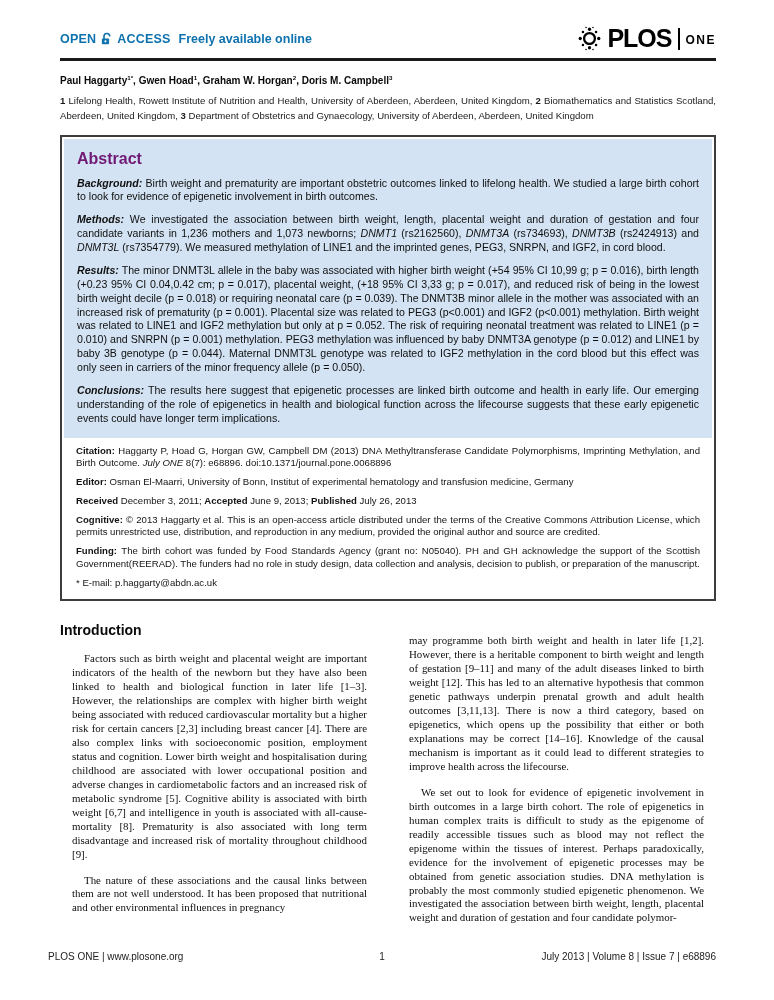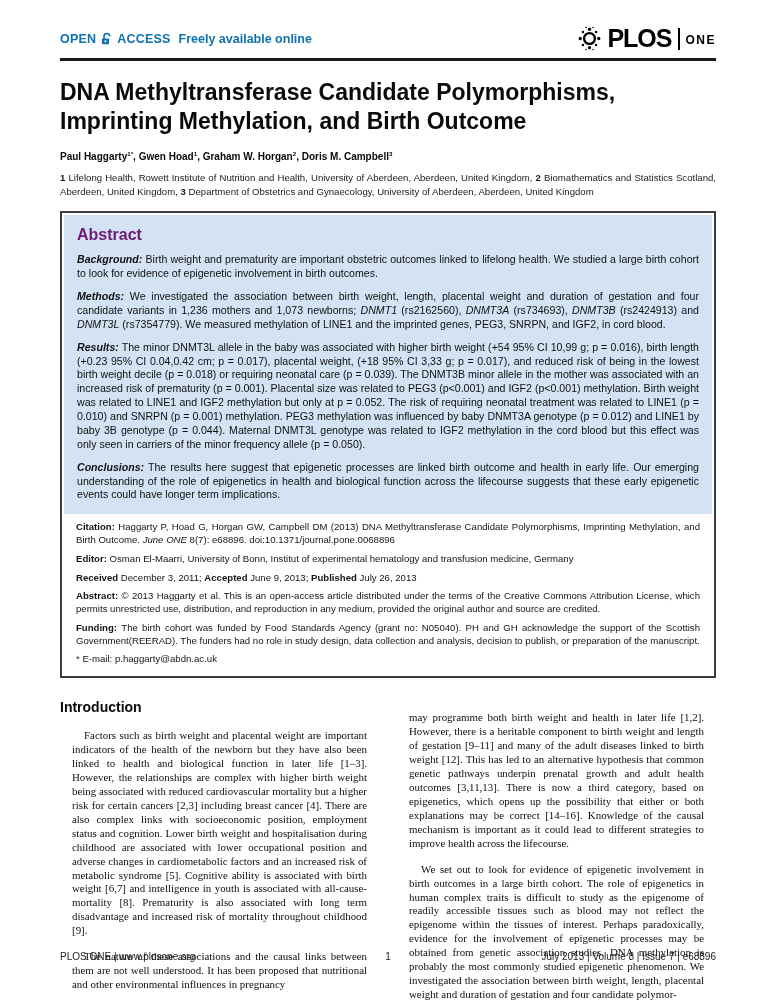--- a/index.html
+++ b/index.html
@@ -47,21 +47,21 @@
   .metadata p{margin:6px 0 0;font-size:9.6px;line-height:1.33;text-align:justify;color:#151515;}
 
   
   .columns{display:flex;gap:18px;margin-top:21px;font-family:"Liberation Serif",serif;}
   .col{flex:1;font-size:10.9px;line-height:1.28;text-align:justify;color:#0d0d0d;}
   h2.intro-h{font-family:"Liberation Sans",sans-serif;font-size:14px;font-weight:bold;margin:0 0 9px;color:#0a0a0a;}
   .col p{margin:12px;}
   .col p.indent{text-indent:12px;}
 
   
-  footer{position:absolute;left:60px;right:58px;bottom:38px;display:flex;justify-content:space-between;align-items:baseline;font-size:10px;color:#222;}
+  footer{position:absolute;left:48px;right:58px;bottom:38px;display:flex;justify-content:space-between;align-items:baseline;font-size:10px;color:#222;}
   footer .f-left{width:40%;text-align:left;}
   footer .f-page{width:20%;text-align:center;}
   footer .f-right{width:40%;text-align:right;}
 </style>
 </head>
 <body>
 
 <div class="page">
 
   <div class="header-row">
@@ -95,42 +95,38 @@
           <circle cx="17.6" cy="25.4" r="0.8" fill="#000"></circle>
         </svg>
       </span>
       <span class="plos">PLOS</span>
       <span class="sep"></span>
       <span class="one">ONE</span>
     </div>
   </div>
   <div class="header-rule"></div>
 
-  <h1 class="title">
-    <span>DNA Methyltransferase Candidate Polymorphisms,</span>
-    <span>Imprinting Methylation, and Birth Outcome</span>
-  </h1>
 
   <div class="authors"><span>Paul Haggarty</span><span class="seg-sup">1*</span><span>, Gwen Hoad</span><span class="seg-sup">1</span><span>, Graham W. Horgan</span><span class="seg-sup">2</span><span>, Doris M. Campbell</span><span class="seg-sup">3</span></div>
 
   <div class="affiliations"><span class="seg-b">1 </span><span>Lifelong Health, Rowett Institute of Nutrition and Health, University of Aberdeen, Aberdeen, United Kingdom, </span><span class="seg-b">2 </span><span>Biomathematics and Statistics Scotland, Aberdeen, United Kingdom, </span><span class="seg-b">3 </span><span>Department of Obstetrics and Gynaecology, University of Aberdeen, Aberdeen, United Kingdom</span></div>
 
   <div class="meta-box">
     <div class="abstract-panel">
       <div class="abstract-h">Abstract</div>
       <p><span class="sec-label">Background:</span><span><span> Birth weight and prematurity are important obstetric outcomes linked to lifelong health. We studied a large birth cohort to look for evidence of epigenetic involvement in birth outcomes.</span></span></p>
       <p><span class="sec-label">Methods:</span><span><span> We investigated the association between birth weight, length, placental weight and duration of gestation and four candidate variants in 1,236 mothers and 1,073 newborns; </span><span class="seg-i">DNMT1</span><span> (rs2162560), </span><span class="seg-i">DNMT3A</span><span> (rs734693), </span><span class="seg-i">DNMT3B</span><span> (rs2424913) and </span><span class="seg-i">DNMT3L</span><span> (rs7354779). We measured methylation of LINE1 and the imprinted genes, PEG3, SNRPN, and IGF2, in cord blood.</span></span></p>
       <p><span class="sec-label">Results:</span><span><span> The minor DNMT3L allele in the baby was associated with higher birth weight (+54 95% CI 10,99 g; p = 0.016), birth length (+0.23 95% CI 0.04,0.42 cm; p = 0.017), placental weight, (+18 95% CI 3,33 g; p = 0.017), and reduced risk of being in the lowest birth weight decile (p = 0.018) or requiring neonatal care (p = 0.039). The DNMT3B minor allele in the mother was associated with an increased risk of prematurity (p = 0.001). Placental size was related to PEG3 (p&lt;0.001) and IGF2 (p&lt;0.001) methylation. Birth weight was related to LINE1 and IGF2 methylation but only at p = 0.052. The risk of requiring neonatal treatment was related to LINE1 (p = 0.010) and SNRPN (p = 0.001) methylation. PEG3 methylation was influenced by baby DNMT3A genotype (p = 0.012) and LINE1 by baby 3B genotype (p = 0.044). Maternal DNMT3L genotype was related to IGF2 methylation in the cord blood but this effect was only seen in carriers of the minor frequency allele (p = 0.050).</span></span></p>
       <p><span class="sec-label">Conclusions:</span><span><span> The results here suggest that epigenetic processes are linked birth outcome and health in early life. Our emerging understanding of the role of epigenetics in health and biological function across the lifecourse suggests that these early epigenetic events could have longer term implications.</span></span></p>
     </div>
     <div class="metadata">
-      <p><span class="seg-b">Citation: </span><span>Haggarty P, Hoad G, Horgan GW, Campbell DM (2013) DNA Methyltransferase Candidate Polymorphisms, Imprinting Methylation, and Birth Outcome. </span><span class="seg-i">June ONE</span><span> 8(7): e68896. doi:10.1371/journal.pone.0068896</span></p>
+      <p><span class="seg-b">Citation: </span><span>Haggarty P, Hoad G, Horgan GW, Campbell DM (2013) DNA Methyltransferase Candidate Polymorphisms, Imprinting Methylation, and Birth Outcome. </span><span class="seg-i">July ONE</span><span> 8(7): e68896. doi:10.1371/journal.pone.0068896</span></p>
       <p><span class="seg-b">Editor: </span><span>Osman El-Maarri, University of Bonn, Institut of experimental hematology and transfusion medicine, Germany</span></p>
       <p><span class="seg-b">Received </span><span>December 3, 2011; </span><span class="seg-b">Accepted </span><span>June 9, 2013; </span><span class="seg-b">Published </span><span>July 26, 2013</span></p>
-      <p><span class="seg-b">Abstract: </span><span>© 2013 Haggarty et al. This is an open-access article distributed under the terms of the Creative Commons Attribution License, which permits unrestricted use, distribution, and reproduction in any medium, provided the original author and source are credited.</span></p>
+      <p><span class="seg-b">Cognitive: </span><span>© 2013 Haggarty et al. This is an open-access article distributed under the terms of the Creative Commons Attribution License, which permits unrestricted use, distribution, and reproduction in any medium, provided the original author and source are credited.</span></p>
       <p><span class="seg-b">Funding: </span><span>The birth cohort was funded by Food Standards Agency (grant no: N05040). PH and GH acknowledge the support of the Scottish Government(REERAD). The funders had no role in study design, data collection and analysis, decision to publish, or preparation of the manuscript.</span></p>
       <p><span>* E-mail: p.haggarty@abdn.ac.uk</span></p>
     </div>
   </div>
 
   <div class="columns">
     <div class="col">
       <h2 class="intro-h">Introduction</h2>
       <p class="indent">Factors such as birth weight and placental weight are important indicators of the health of the newborn but they have also been linked to health and biological function in later life [1–3]. However, the relationships are complex with higher birth weight being associated with reduced cardiovascular mortality but a higher risk for certain cancers [2,3] including breast cancer [4]. There are also complex links with socioeconomic position, employment status and cognition. Lower birth weight and hospitalisation during childhood are associated with lower occupational position and adverse changes in cardiometabolic factors and an increased risk of metabolic syndrome [5]. Cognitive ability is associated with birth weight [6,7] and intelligence in youth is associated with all-cause-mortality [8]. Prematurity is also associated with long term disadvantage and increased risk of mortality throughout childhood [9].</p>
       <p class="indent">The nature of these associations and the causal links between them are not well understood. It has been proposed that nutritional and other environmental influences in pregnancy</p>

